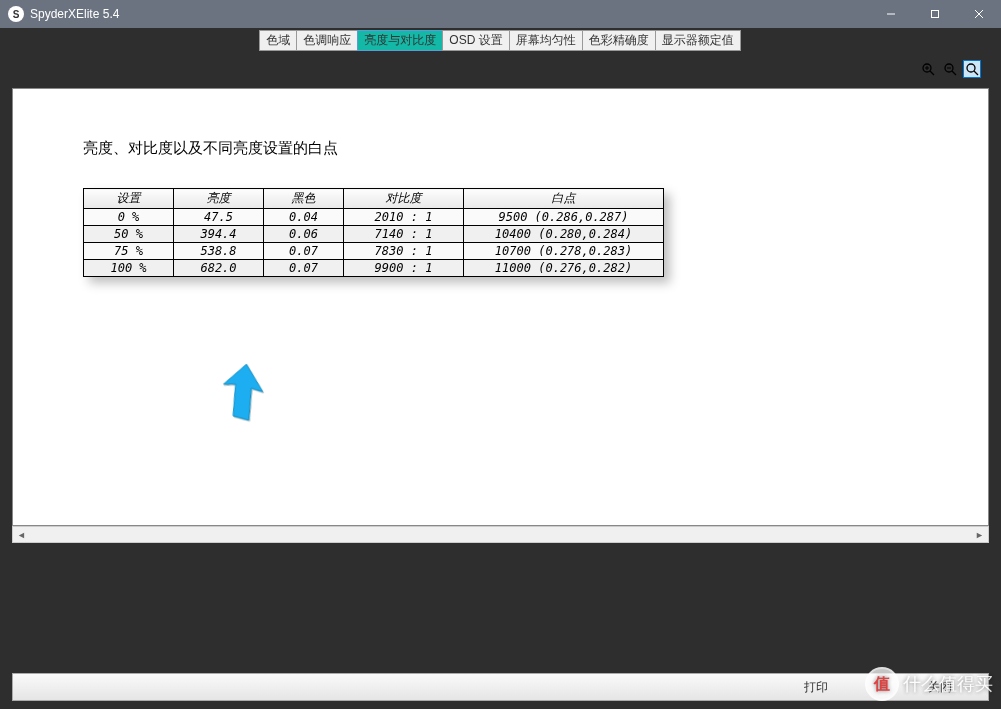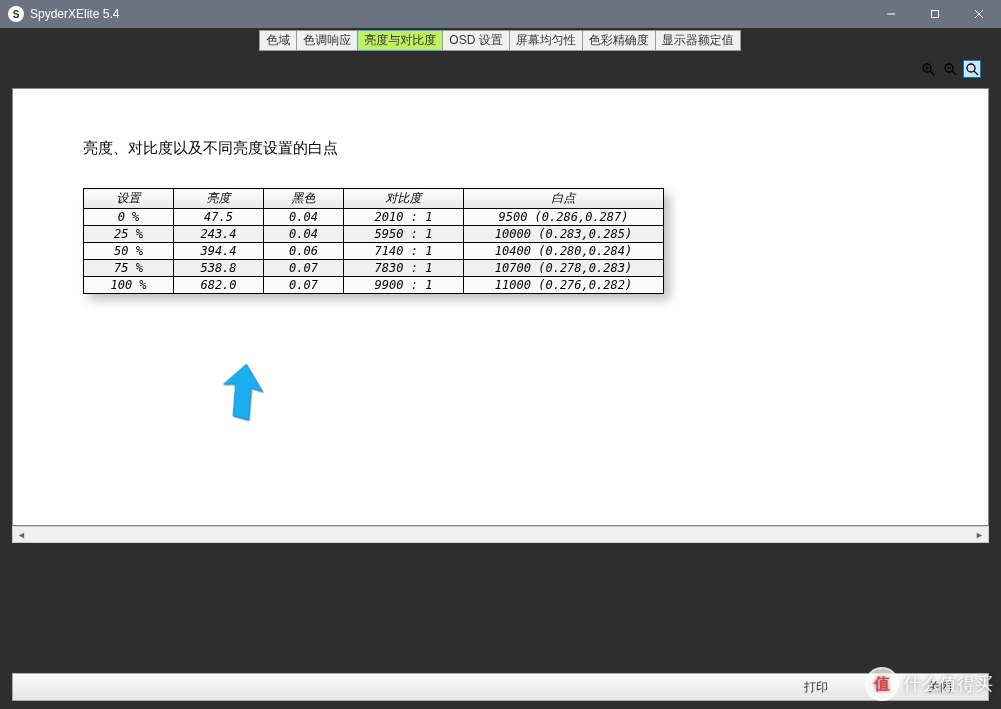--- a/index.html
+++ b/index.html
@@ -60,21 +60,21 @@
     .tab {
       background: #f0f0f0;
       border: 1px solid #999;
       padding: 1px 6px;
       font-size: 12px;
       color: #333;
       cursor: pointer;
       margin-left: -1px;
     }
     .tab.active {
-      background: #bef264;
+      background: #14b8a6;
       border-color: #5a9cd8;
     }
     .zoom-bar {
       position: absolute;
       right: 20px;
       top: 32px;
       display: flex;
       gap: 4px;
     }
     .zoom-btn {
@@ -282,27 +282,20 @@
               <th class="col-white">白点</th>
             </tr>
           </thead>
           <tbody id="table-body">
               <tr>
                 <td>0 %</td>
                 <td>47.5</td>
                 <td>0.04</td>
                 <td>2010 : 1</td>
                 <td>9500 (0.286,0.287)</td>
-              </tr>
-              <tr>
-                <td>25 %</td>
-                <td>243.4</td>
-                <td>0.04</td>
-                <td>5950 : 1</td>
-                <td>10000 (0.283,0.285)</td>
               </tr>
               <tr>
                 <td>50 %</td>
                 <td>394.4</td>
                 <td>0.06</td>
                 <td>7140 : 1</td>
                 <td>10400 (0.280,0.284)</td>
               </tr>
               <tr>
                 <td>75 %</td>

